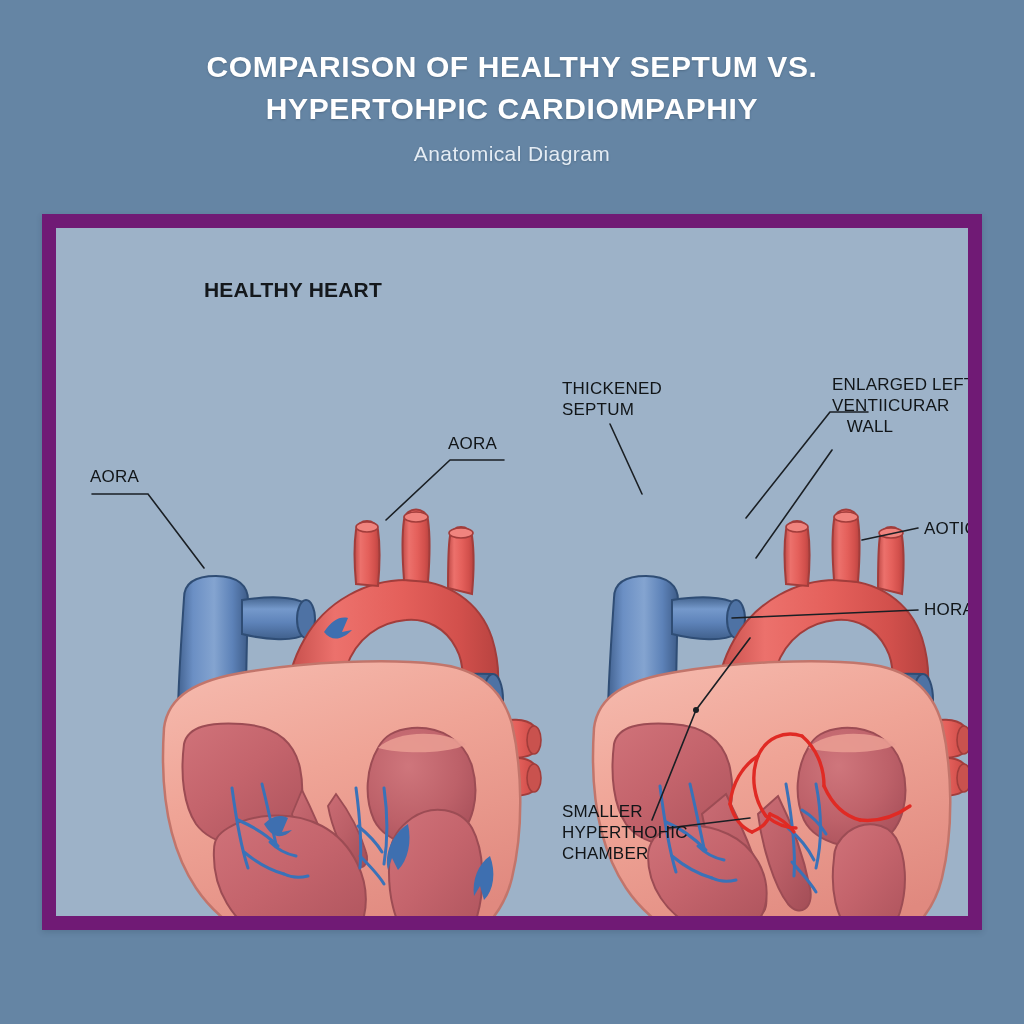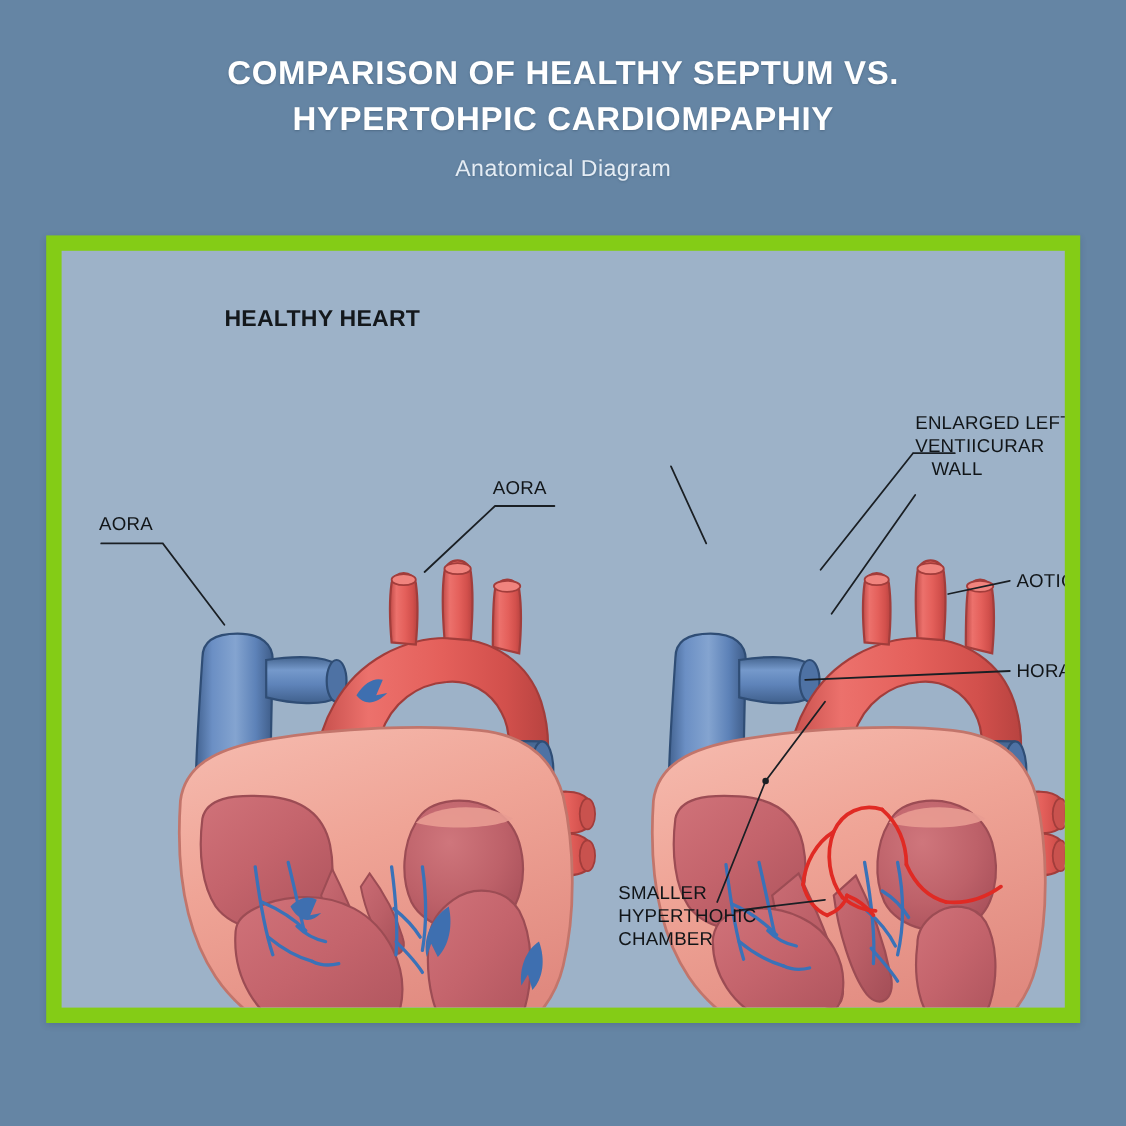--- a/index.html
+++ b/index.html
@@ -32,21 +32,21 @@
     letter-spacing:.4px;
     margin-top:12px;
     text-shadow:0 1px 2px rgba(40,60,80,.28);
   }
 
   
   .frame{
     position:absolute;
     left:42px;top:214px;
     width:940px;height:716px;
-    background:#84cc16;
+    background:#701a75;
     padding:14px;
     box-sizing:border-box;
     box-shadow:0 2px 6px rgba(30,50,70,.20);
   }
   .canvas{
     position:relative;
     width:100%;height:100%;
     background:#9db2c8;
     overflow:hidden;
   }
@@ -314,20 +314,22 @@
           <path d="M596,592 L640,482"></path>
           <path d="M640,482 L694,410"></path>
         </g>
         <circle cx="640" cy="482" r="3" fill="#1a1f24"></circle>
       </svg>
 
       <div class="panel-heading" id="heading-left">HEALTHY HEART</div>
 
       <div class="anno" id="anno-aorta-left">AORA</div>
       <div class="anno" id="anno-aorta-mid">AORA</div>
+      <div class="anno" id="anno-septum">THICKENED
+SEPTUM</div>
       <div class="anno" id="anno-lvwall">ENLARGED LEFT
 VENTIICURAR
    WALL</div>
       <div class="anno" id="anno-aotic">AOTIC</div>
       <div class="anno" id="anno-hora">HORA</div>
       <div class="anno" id="anno-chamber">SMALLER
 HYPERTHOHIC
 CHAMBER</div>
 
     </div>

